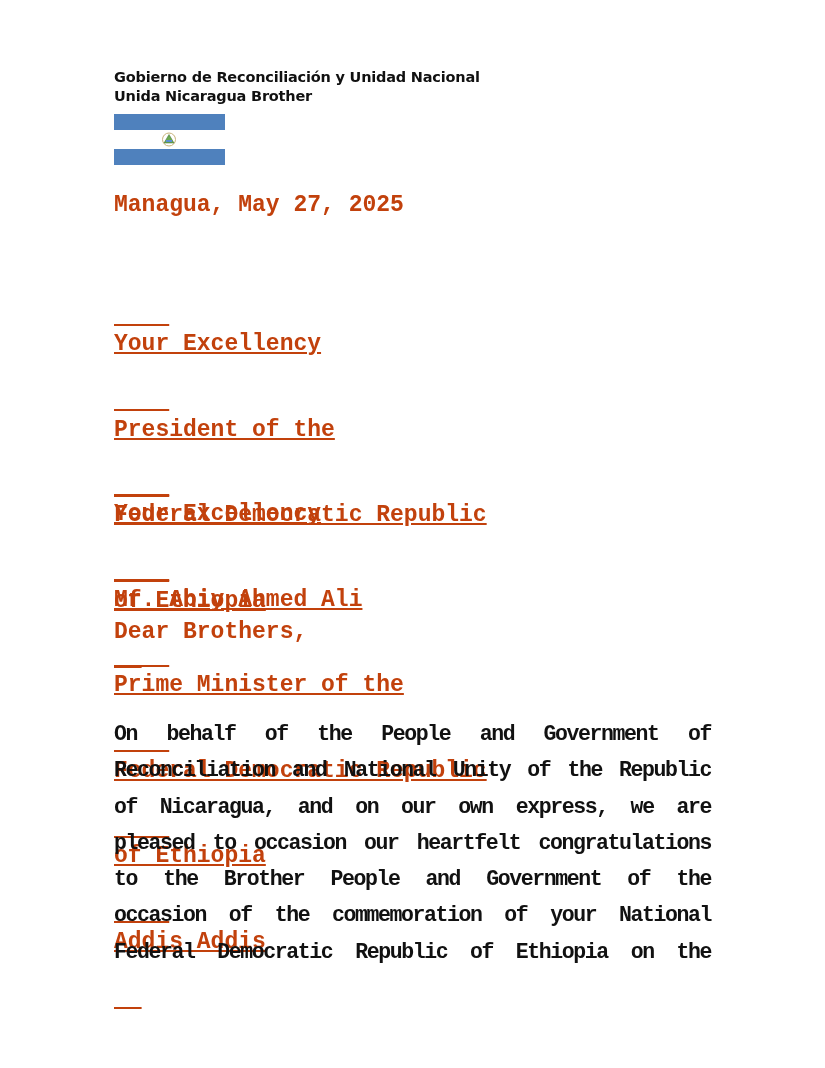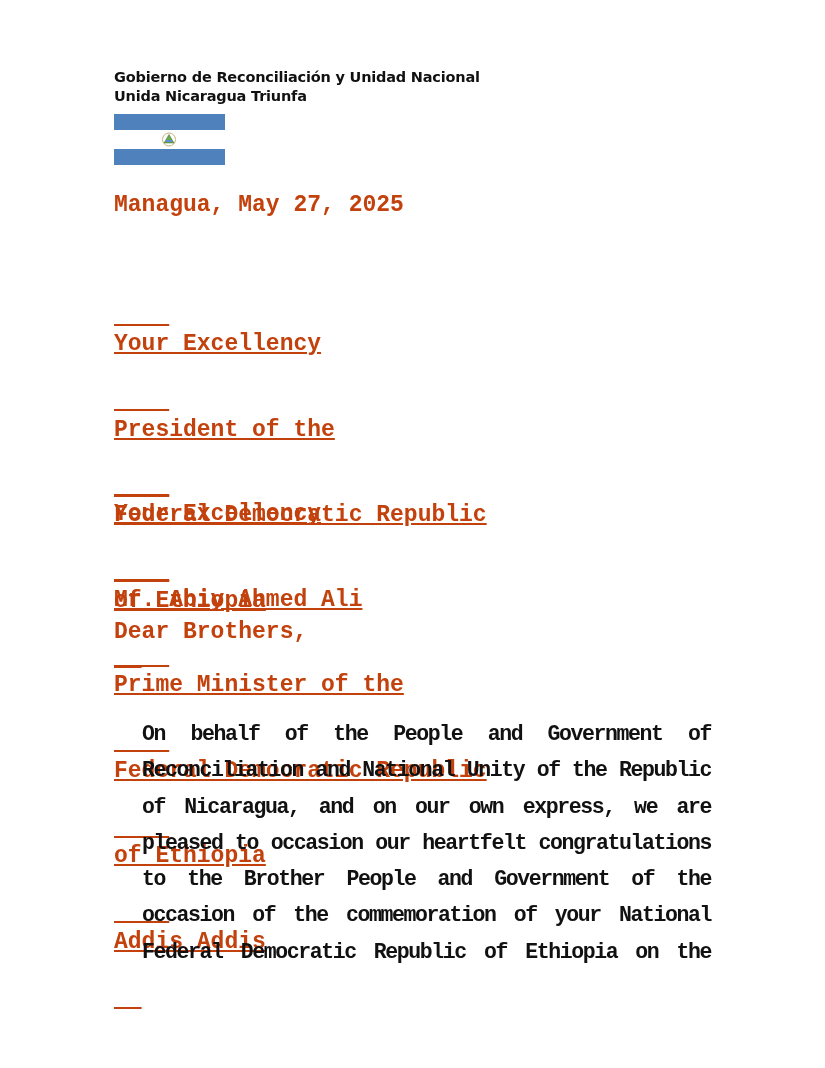--- a/index.html
+++ b/index.html
@@ -14,29 +14,29 @@
   .flag .b2 { top: 16px; height: 19px; background: #fff; }
   .flag .b3 { top: 35px; height: 16px; }
   .flag .emblem { position: absolute; left: 46px; top: 18px; width: 18px; height: 15px; }
   .mono { position: absolute; left: 114px; font-family: "Liberation Mono", monospace; font-weight: bold; font-size: 23px; color: #c2410c; white-space: pre; margin-top: 11px; }
   .date { top: 181px; }
   .addr { line-height: 28.5px; text-decoration: underline; }
   .addr1 { top: 262px; }
   .addr2 { top: 432px; }
   .greet { top: 608px; }
   .body-para { position: absolute; left: 114px; top: 716px; width: 597px; font-family: "Liberation Mono", monospace; font-weight: bold; font-size: 21.5px; line-height: 36.3px; color: #111; letter-spacing: -1.4px; word-spacing: 0px; }
-  .body-para .ln { display: block; text-align: justify; text-align-last: justify; white-space: nowrap; height: 36.3px; margin-left: 28px; }
+  .body-para .ln { display: block; text-align: justify; text-align-last: justify; white-space: nowrap; height: 36.3px; }
 </style>
 </head>
 <body>
 
 <div class="page">
 
   <div class="hdr hdr1">Gobierno de Reconciliación y Unidad Nacional</div>
-  <div class="hdr hdr2">Unida Nicaragua Triunfa</div>
+  <div class="hdr hdr2">Unida Nicaragua Brother</div>
 
   <div class="flag">
     <div class="band b1" style="background:#4f81bd"></div>
     <div class="band b2"></div>
     <div class="band b3" style="background:#4f81bd"></div>
     <svg class="emblem" viewBox="0 0 18 15">
       <circle cx="9" cy="7.5" r="6.5" fill="none" stroke="#c8b27a" stroke-width="1"></circle>
       <polygon points="9,2.5 14,11 4,11" fill="#6aa84f" stroke="#3d6d2e" stroke-width="0.5"></polygon>
       <rect x="6" y="8" width="6" height="2" fill="#5b8fd1"></rect>
     </svg>

